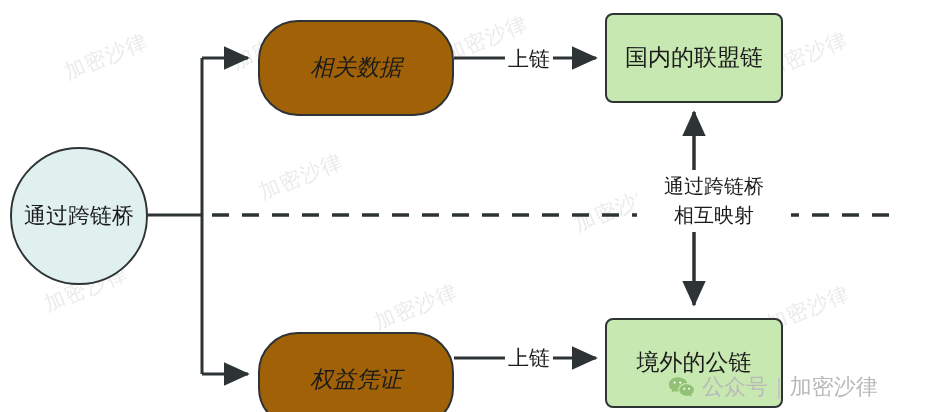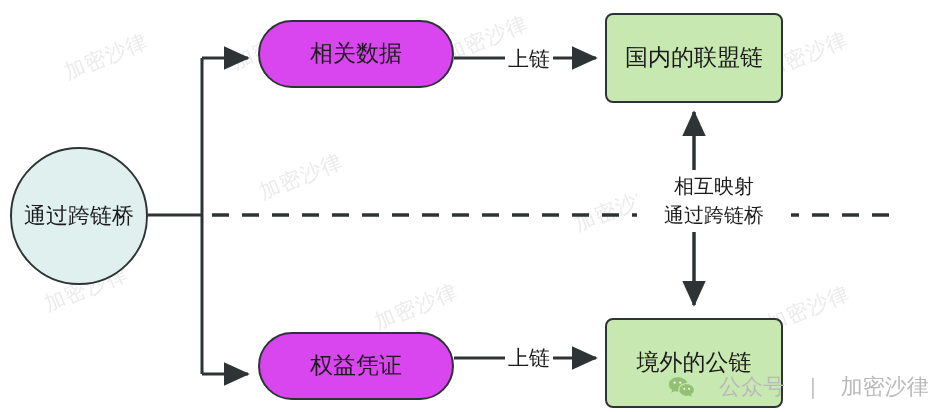--- a/index.html
+++ b/index.html
@@ -62,25 +62,26 @@
     top: 147px;
     width: 138px;
     height: 138px;
     border-radius: 50%;
     background: #dff0ef;
     border: 2.2px solid #2e3436;
   }
   .circle-node .node-label { font-size: 22px; }
 
   .pill-node {
-    background: #d946ef;
+    background: #a16207;
     border: 2.2px solid #2e3436;
     border-radius: 40px;
     width: 196px;
-    height: 68px;
+    height: 96px;
+    font-style: italic;
   }
   .pill-top    { left: 258px; top: 20px; }
   .pill-bottom { left: 258px; top: 332px; }
 
   .rect-node {
     background: #c7e8b0;
     border: 2.2px solid #2e3436;
     border-radius: 8px;
     width: 178px;
     height: 90px;
@@ -118,21 +119,21 @@
   .bridge-label div { white-space: nowrap; }
 
   
   .wechat-badge {
     position: absolute;
     left: 668px;
     top: 372px;
     z-index: 3;
     display: flex;
     align-items: center;
-    gap: 24px;
+    gap: 7px;
     color: #b9b9b9;
     font-size: 22px;
     white-space: nowrap;
     user-select: none;
   }
   .wechat-badge .sep { color: #c4c4c4; padding: 0 1px; }
 </style>
 </head>
 <body>
 
@@ -210,22 +211,22 @@
 
   <div class="node rect-node rect-top">
     <span class="node-label">国内的联盟链</span>
   </div>
 
   <div class="edge-label edge-label-onchain-top">上链</div>
 
   <div class="edge-label edge-label-onchain-bottom">上链</div>
 
   <div class="bridge-label">
+    <div>通过跨链桥</div>
     <div>相互映射</div>
-    <div>通过跨链桥</div>
   </div>
 
   <div class="wechat-badge">
     <span style="display:inline-flex;">
       <svg width="27" height="23" viewBox="0 0 27 23" aria-hidden="true">
         <path d="M9.6,1.2 C4.6,1.2 0.8,4.5 0.8,8.4 C0.8,10.7 2.1,12.7 4.2,14 L3.3,16.7 L6.3,15.2
                  C7.3,15.5 8.4,15.6 9.6,15.6 C9.9,15.6 10.2,15.6 10.5,15.6 C10.3,15.0 10.2,14.4
                  10.2,13.8 C10.2,10.0 13.9,7.0 18.4,7.0 C18.7,7.0 19.0,7.0 19.3,7.0
                  C18.5,3.7 14.5,1.2 9.6,1.2 Z" fill="#8fbf72" opacity="0.95"></path>
         <circle cx="6.6" cy="6.6" r="1.15" fill="#ffffff"></circle>

